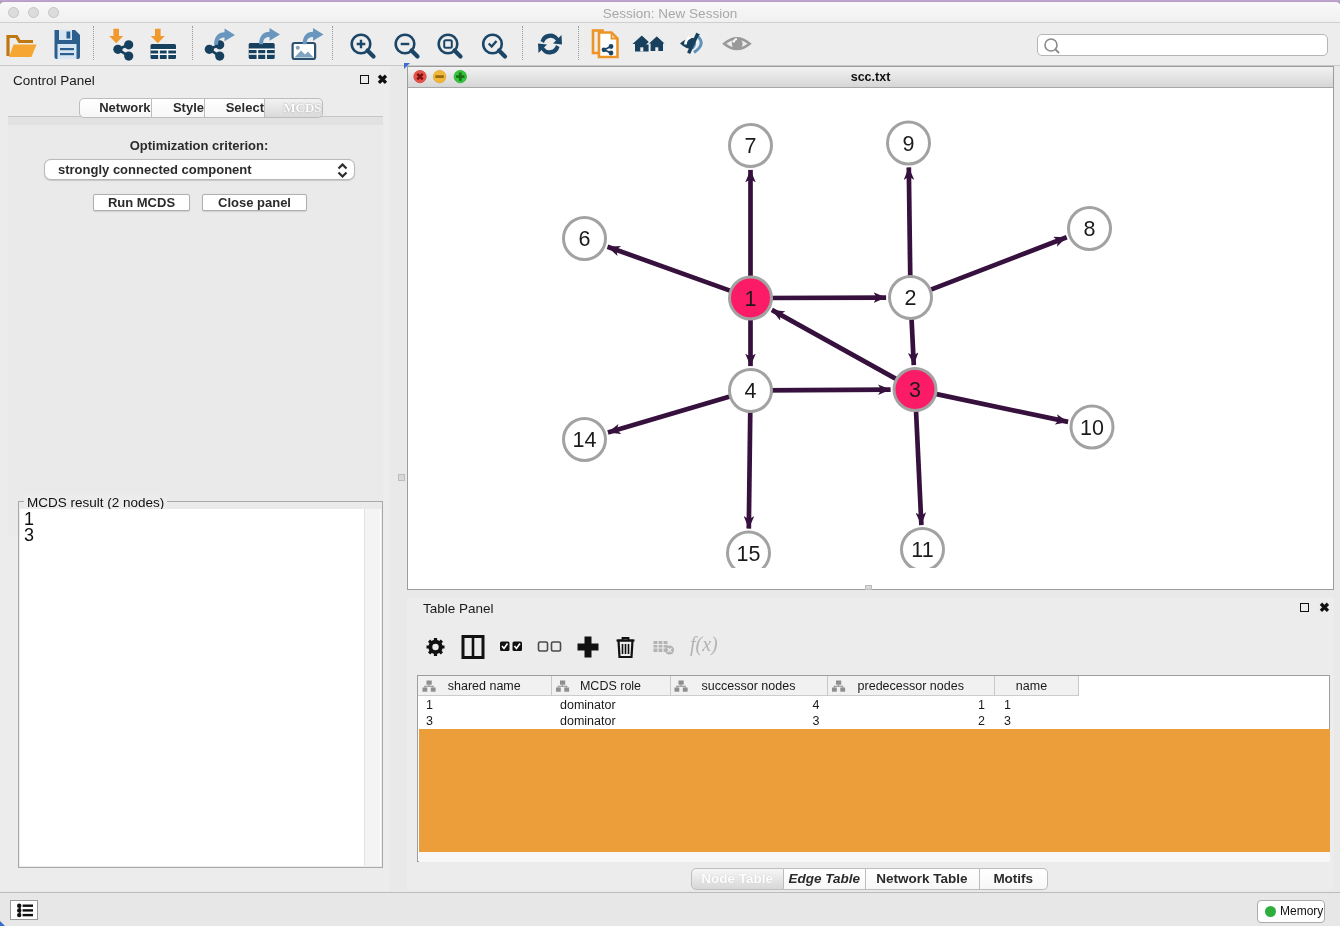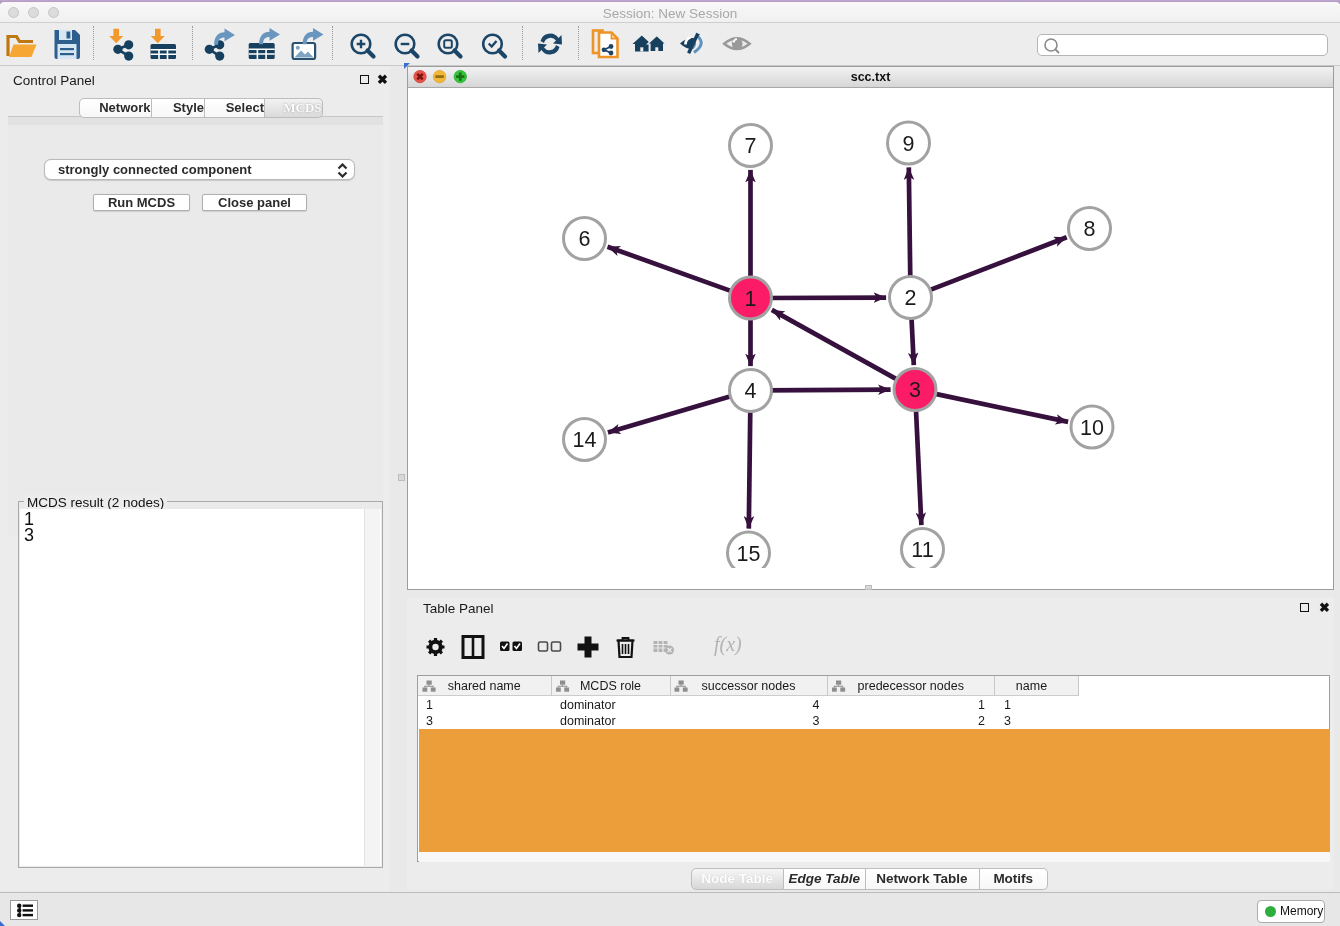--- a/index.html
+++ b/index.html
@@ -212,20 +212,21 @@
 <div class="abs cpanel">
   <div class="paneltitle" style="position:absolute;left:13px;top:7px;">Control Panel</div>
   <div class="winbtn-sq" style="left:360px;top:9px;"></div>
   <div class="winbtn-x" style="left:377px;top:9px;">✖</div>
   <div style="position:absolute;left:8px;top:50px;width:375px;height:420px;background:#eaeaea;border-top:1px solid #c6c6c6;"></div>
   <div style="position:absolute;left:8px;top:51px;width:375px;height:8px;background:#e2e2e2;"></div>
   <div class="tab" style="left:79px;top:31.5px;width:72.5px;border-radius:5px 0 0 5px;">Network</div>
   <div class="tab" style="left:151.5px;top:31.5px;width:53.5px;border-left:none;">Style</div>
   <div class="tab" style="left:205px;top:31.5px;width:60px;border-left:none;">Select</div>
   <div class="tab sel" style="left:265px;top:31.5px;width:57.5px;border-left:none;border-radius:0 5px 5px 0;">MCDS</div>
+  <div style="position:absolute;left:0;top:72px;width:398px;text-align:center;font-size:13px;font-weight:bold;color:#2b2b2b;">Optimization criterion:</div>
   <div style="position:absolute;left:44px;top:93px;width:311px;height:20.5px;background:#fff;border:1px solid #b9b9b9;border-radius:7px;font-size:13px;font-weight:bold;line-height:19px;padding-left:13px;color:#2b2b2b;box-shadow:0 0.5px 1px rgba(0,0,0,0.15);">strongly connected component
     <svg width="13" height="15" style="position:absolute;right:5px;top:2.5px" fill="none" stroke="#2b2b2b" stroke-width="2.2">
       <path d="M2.5 5.5 L6.5 1.5 L10.5 5.5"></path>
       <path d="M2.5 9.5 L6.5 13.5 L10.5 9.5"></path>
     </svg>
   </div>
   <div class="btn" style="left:93px;top:127.5px;width:97px;height:17.5px;line-height:16px;">Run MCDS</div>
   <div class="btn" style="left:202px;top:127.5px;width:105px;height:17.5px;line-height:16px;">Close panel</div>
   <div class="fieldset-box" style="left:18px;top:435px;width:365px;height:367px;"></div>
   <div class="fieldset-label" style="left:24px;top:429px;font-size:13.5px;">MCDS result (2 nodes)</div>
@@ -340,21 +341,21 @@
 
     <g transform="translate(256.5,20)">
       <rect x="-10" y="-6" width="14" height="11" fill="#b3b3b3"></rect>
       <g stroke="#ececec" stroke-width="1.2">
         <path d="M-10 -2.5 L4 -2.5 M-10 1 L4 1 M-5.5 -6 L-5.5 5 M-0.5 -6 L-0.5 5"></path>
       </g>
       <circle cx="6" cy="3" r="4.5" fill="#b3b3b3"></circle>
       <path d="M4 1 L8 5 M8 1 L4 5" stroke="#ececec" stroke-width="1.3"></path>
     </g>
   </svg>
-  <div style="position:absolute;left:283px;top:36px;font-family:'Liberation Serif',serif;font-style:italic;font-size:20px;color:#b3b3b3;margin-left:24px;">f(x)</div>
+  <div style="position:absolute;left:283px;top:36px;font-family:'Liberation Serif',serif;font-style:italic;font-size:20px;color:#b3b3b3;">f(x)</div>
   <div class="ttable">
     <div class="thead" style="width:661px;">
       <div class="thcell" style="left:0;width:133.5px;">shared name</div>
       <div class="thcell" style="left:133.5px;width:119px;">MCDS role</div>
       <div class="thcell" style="left:252.5px;width:157px;">successor nodes</div>
       <div class="thcell" style="left:409.5px;width:167.5px;">predecessor nodes</div>
       <div class="thcell" style="left:577px;width:84px;padding-right:10px;">name</div>
       <svg width="600" height="20" style="position:absolute;left:0;top:0" fill="#8e8e8e">
         <g transform="translate(5,4.5)">
             <rect x="3.5" y="0" width="5.2" height="4.2"></rect>

